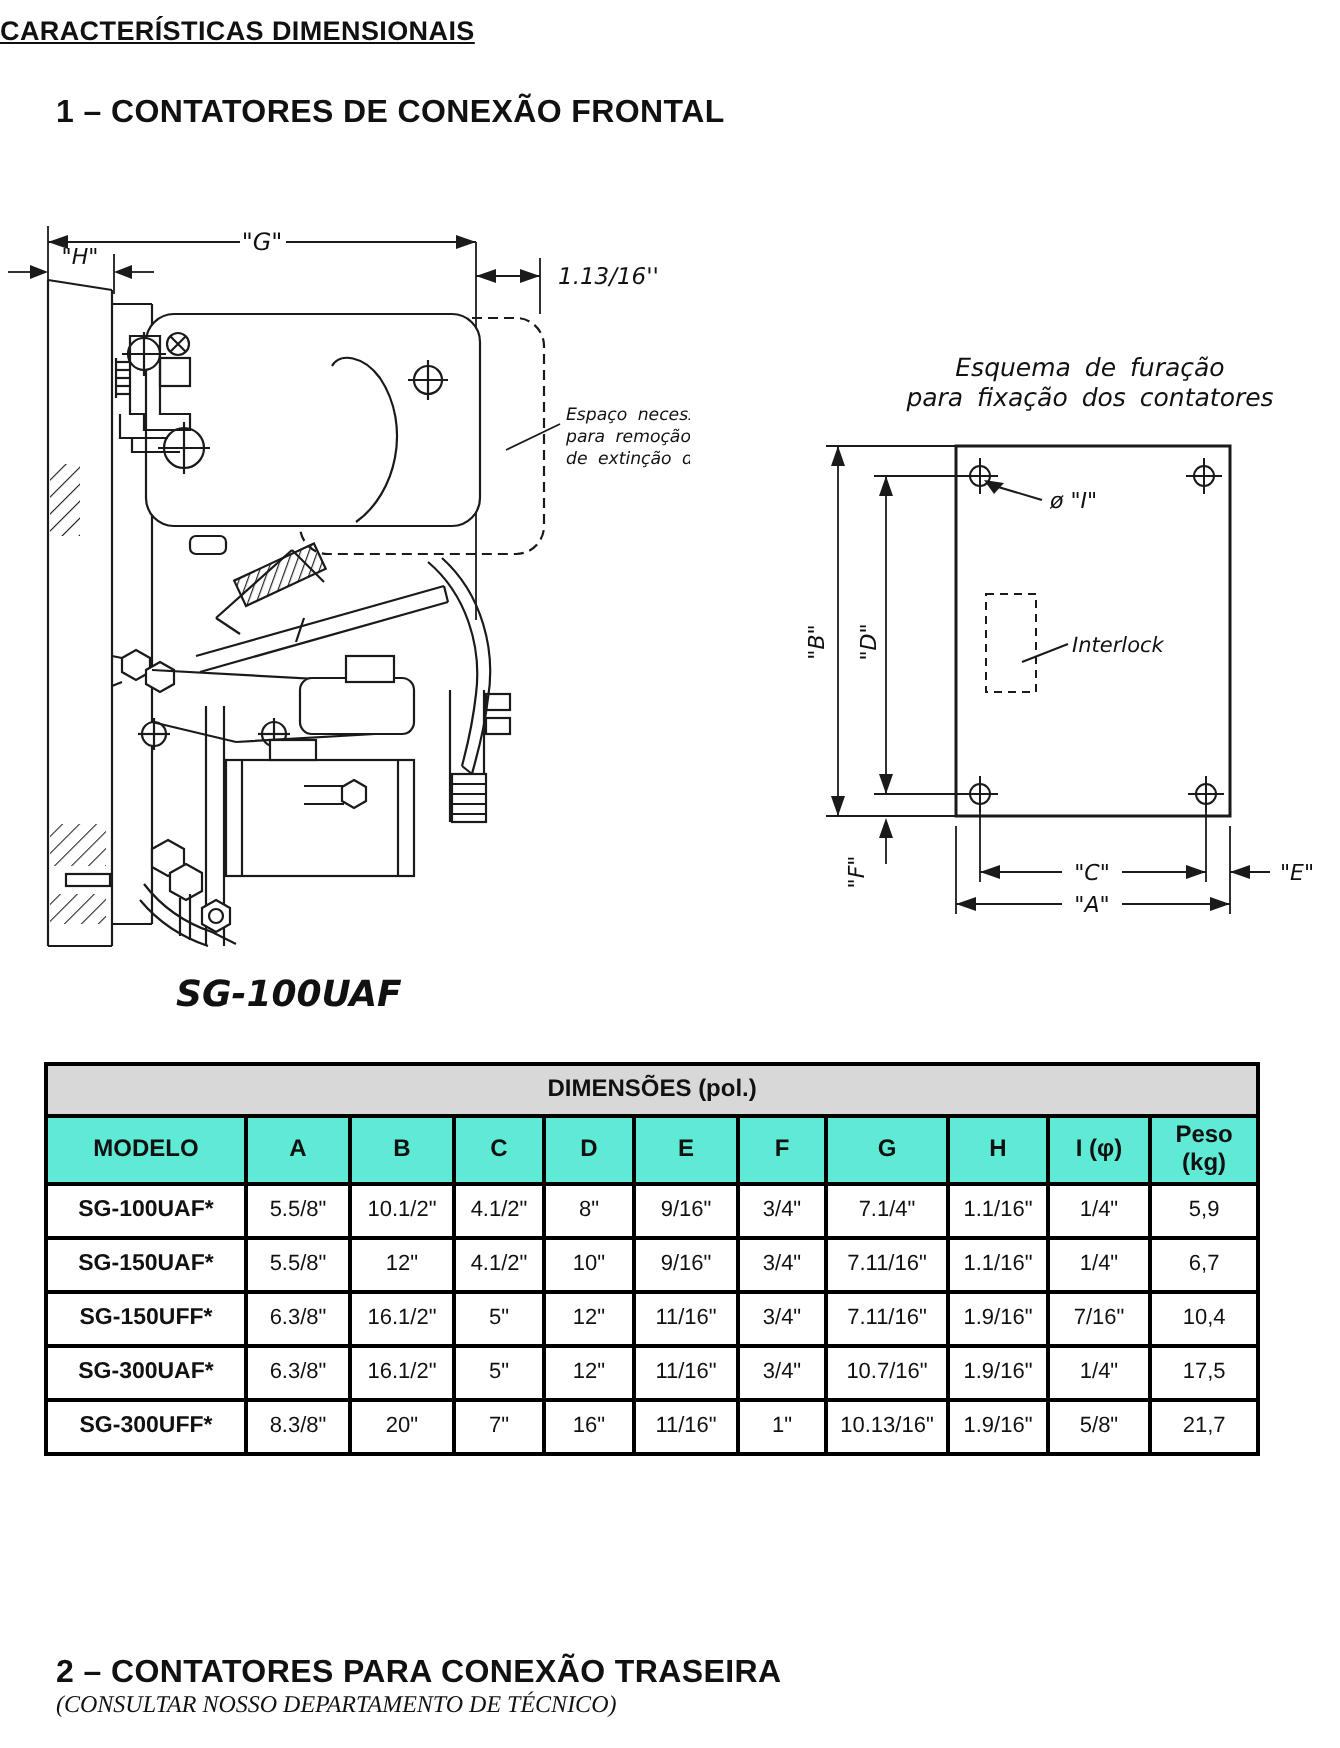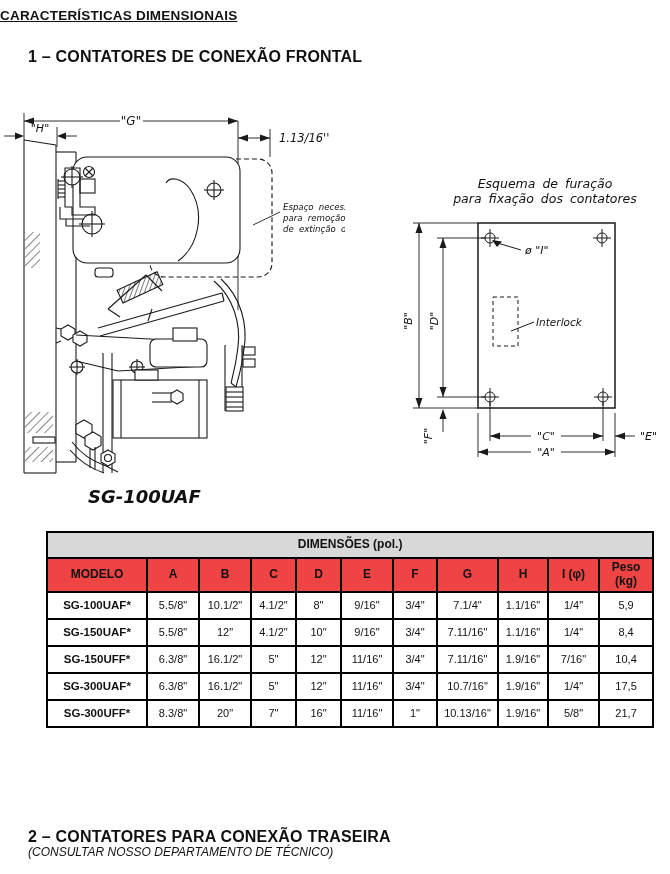--- a/index.html
+++ b/index.html
@@ -7,33 +7,33 @@
     width:670px;height:874px;position:relative;background:#ffffff;
     font-family:"Liberation Sans", sans-serif;color:#111;overflow:hidden;
   }
   .doc-title{
     position:absolute;top:8px;left:0;width:670px;text-align:left;
     font-size:13.5px;font-weight:bold;text-decoration:underline;letter-spacing:.2px;
   }
   .section-heading{position:absolute;left:28px;font-size:16px;font-weight:bold;letter-spacing:.2px;}
   .sec1{top:48px;}
   .sec2{top:815px;margin-top:13px;}
-  .bottom-note{position:absolute;left:28px;top:845px;font-size:12px;font-style:italic;}
+  .bottom-note{position:absolute;left:28px;top:845px;font-size:12px;font-style:italic;font-family:Liberation Serif, serif;}
   svg text{fill:#111;}
   .cad{font-family:"DejaVu Sans", sans-serif;font-style:italic;}
   .dims-table{
-    position:absolute;left:46px;top:531px;width:606px;
+    position:absolute;left:22px;top:531px;width:606px;
     border-collapse:collapse;table-layout:fixed;
   }
   .dims-table th,.dims-table td{
     border:2px solid #000;text-align:center;vertical-align:middle;
     padding:0;line-height:1.15;overflow:hidden;
   }
   .dims-table .tbl-title{height:24px;background:#d8d8d8;font-size:12px;font-weight:bold;}
-  .dims-table thead tr.cols th{height:32px;background:#ef4444;font-size:12px;font-weight:bold;}
+  .dims-table thead tr.cols th{height:32px;background:#5eead4;font-size:12px;font-weight:bold;}
   .dims-table tbody td{height:25px;font-size:11px;background:#fff;}
   .dims-table tbody td.model{font-weight:bold;font-size:11.5px;}
 </style>
 </head>
 <body>
 
 <div class="doc-title">CARACTERÍSTICAS DIMENSIONAIS</div>
 <div class="section-heading sec1">1 – CONTATORES DE CONEXÃO FRONTAL</div>
 
 <svg style="position:absolute;left:0;top:95px;" width="345" height="412" viewBox="0 0 345 412">
@@ -352,21 +352,21 @@
         <td class="model">SG-150UAF*</td>
         <td>5.5/8"</td>
         <td>12"</td>
         <td>4.1/2"</td>
         <td>10"</td>
         <td>9/16"</td>
         <td>3/4"</td>
         <td>7.11/16"</td>
         <td>1.1/16"</td>
         <td>1/4"</td>
-        <td>8,4</td>
+        <td>6,7</td>
       </tr>
       <tr>
         <td class="model">SG-150UFF*</td>
         <td>6.3/8"</td>
         <td>16.1/2"</td>
         <td>5"</td>
         <td>12"</td>
         <td>11/16"</td>
         <td>3/4"</td>
         <td>7.11/16"</td>

